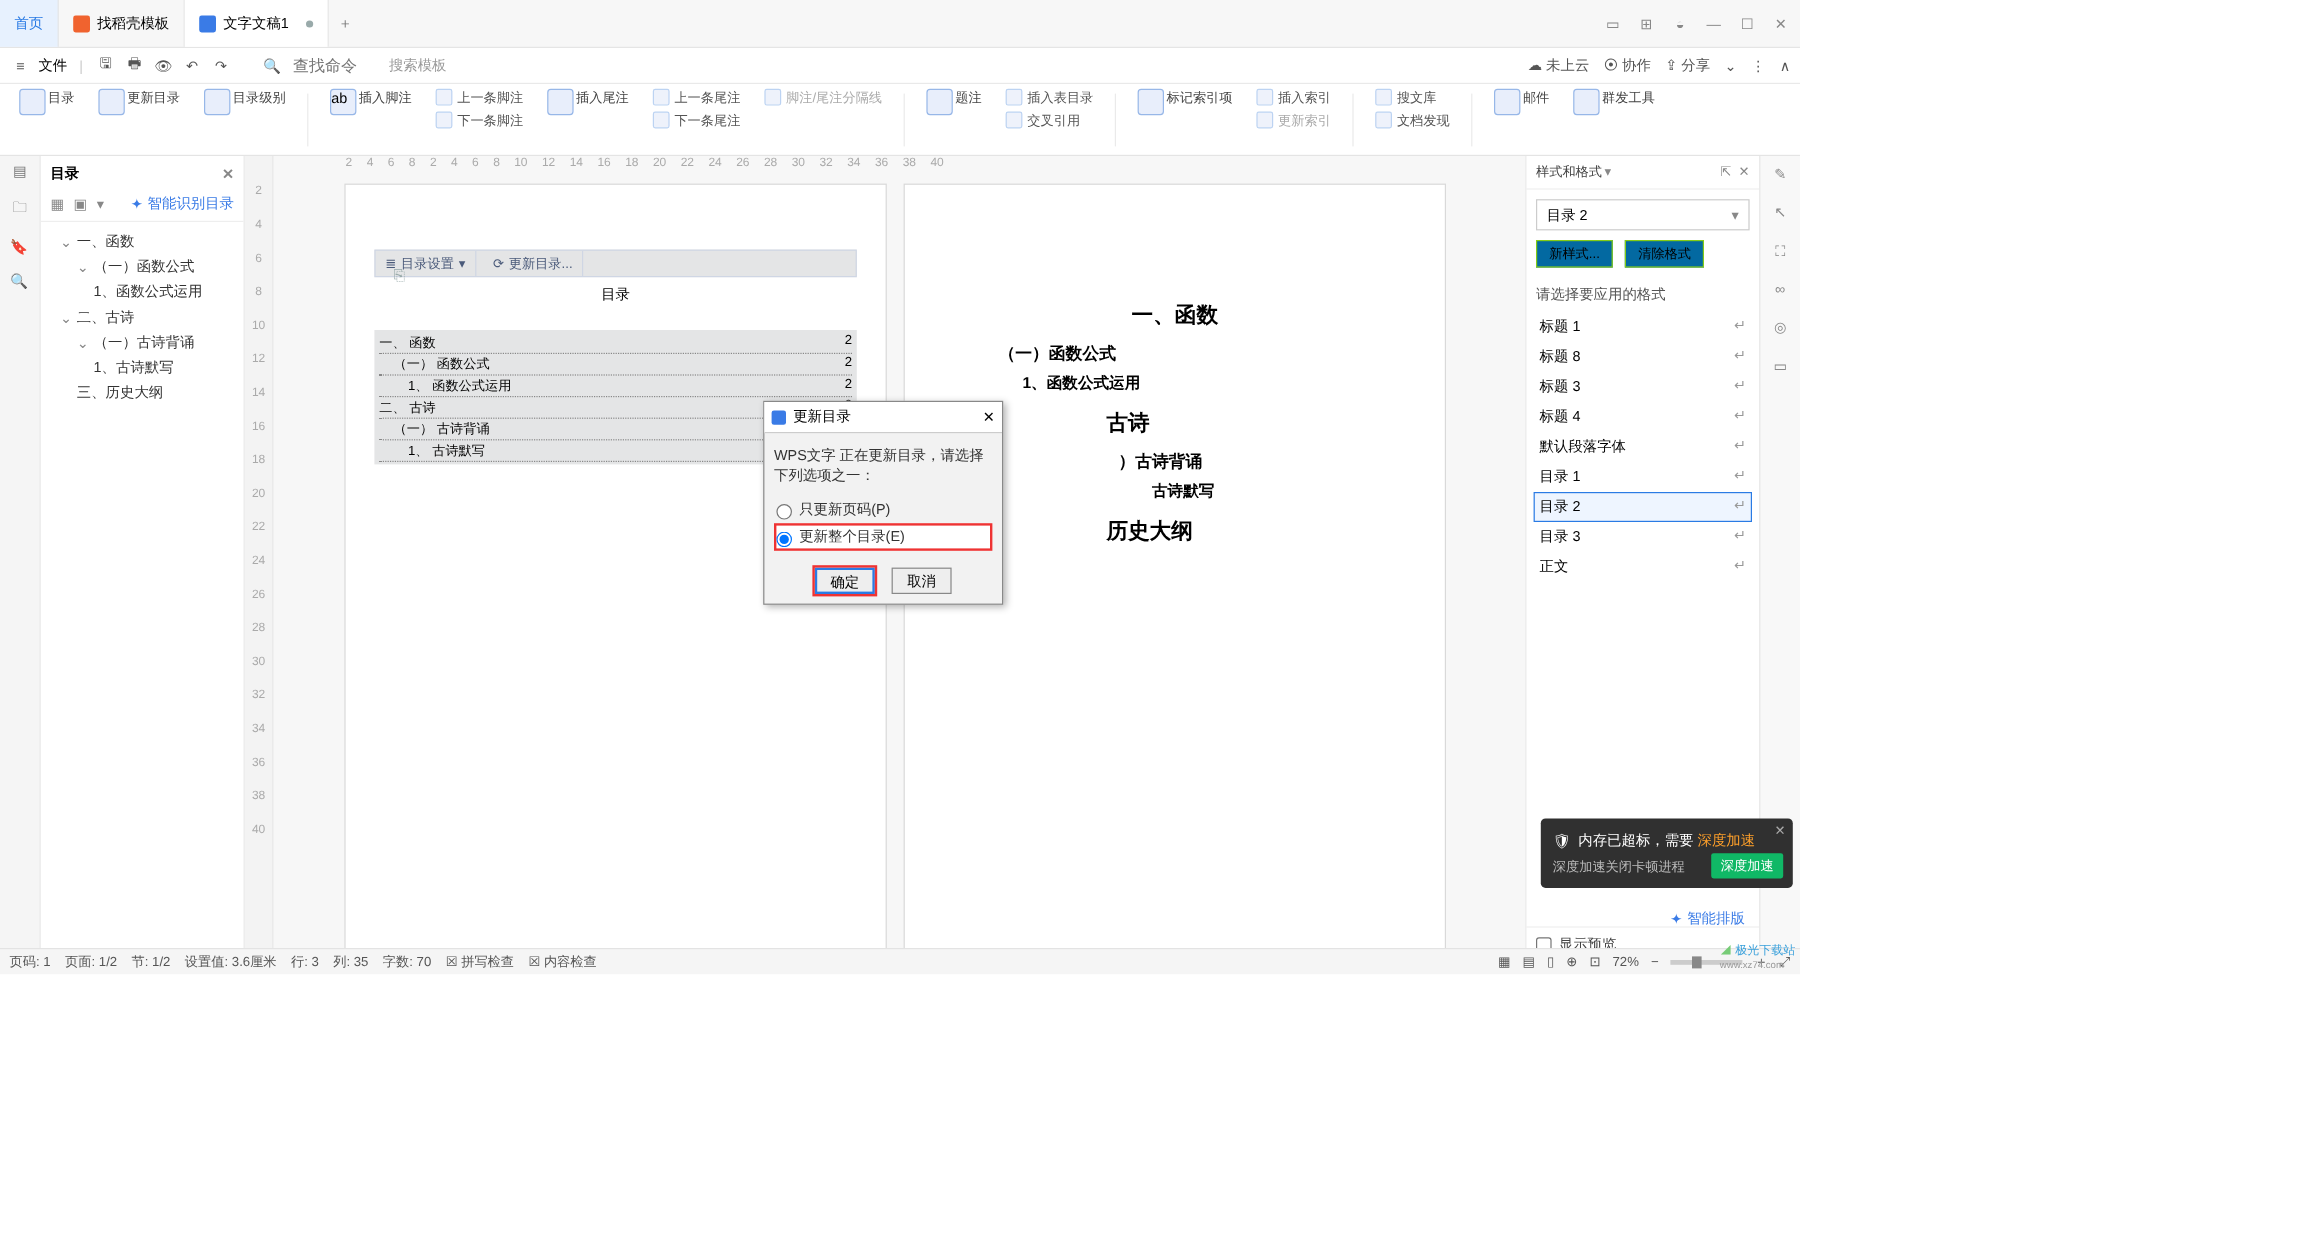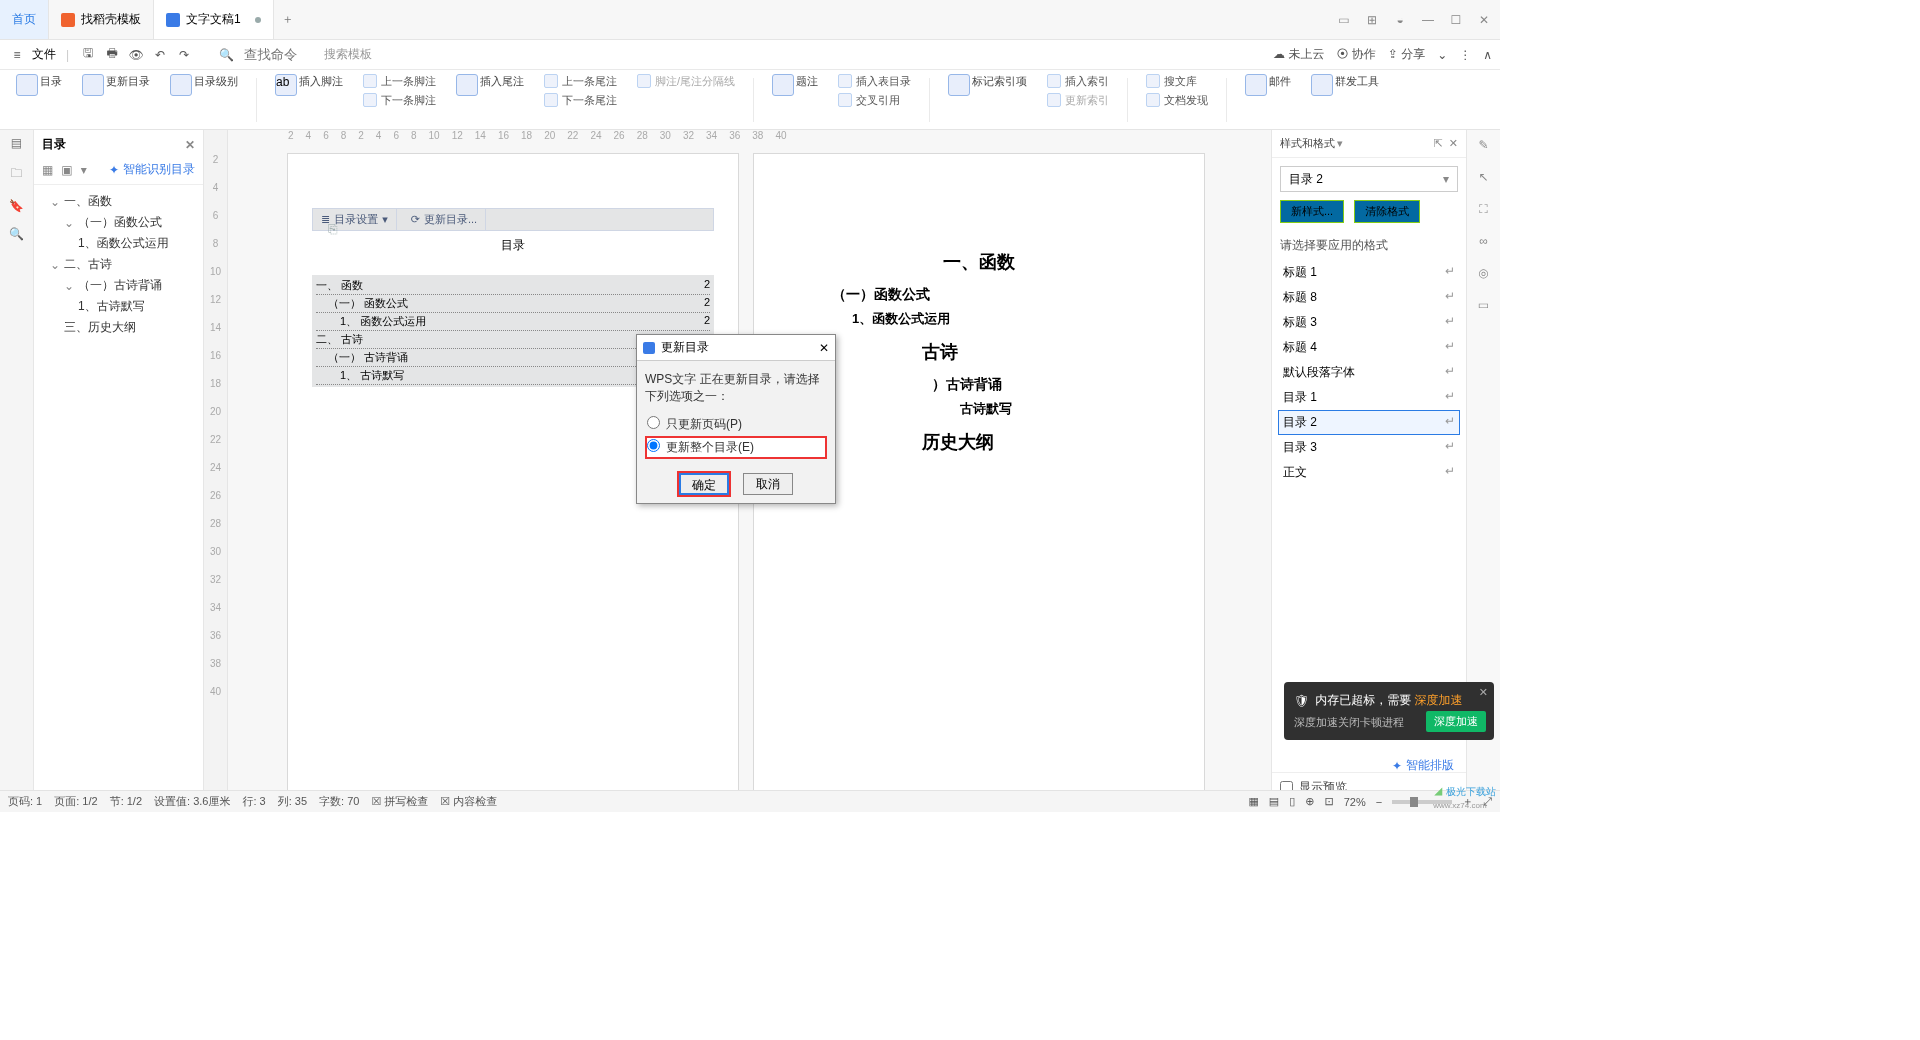--- a/index.html
+++ b/index.html
@@ -75,21 +75,21 @@
 .sp-row .enter{margin-left:auto;color:#999}
 .sp-foot{margin-top:auto;border-top:1px solid #eee;padding:6px 8px;display:flex;align-items:center;gap:6px;color:#444}
 .sp-smart{position:absolute;right:46px;bottom:38px;color:#3a7be6;display:flex;align-items:center;gap:4px;cursor:pointer}
 .rightbar{width:34px;background:#f8f8f8;border-left:1px solid #e6e6e6;display:flex;flex-direction:column;align-items:center;padding-top:8px;gap:18px;color:#888}
 .statusbar{position:absolute;bottom:0;left:0;right:0;height:22px;background:#f5f5f5;border-top:1px solid #e3e3e3;display:flex;align-items:center;padding:0 8px;font-size:11px;color:#555;gap:12px}
 .sb-right{margin-left:auto;display:flex;align-items:center;gap:10px}
 .modal{position:absolute;left:636px;top:334px;width:200px;background:#f2f2f2;border:1px solid #888;box-shadow:2px 2px 6px rgba(0,0,0,.3);font-size:12px}
 .modal-hdr{display:flex;align-items:center;padding:4px 6px;background:#fff;border-bottom:1px solid #ccc}
 .modal-hdr .x{margin-left:auto;cursor:pointer}
 .modal-body{padding:10px 8px 6px;color:#333}
-.radio-row{display:flex;align-items:flex-start;gap:6px;padding:3px 2px}
+.radio-row{display:flex;align-items:flex-end;gap:6px;padding:3px 2px}
 .radio-row.hl{border:2px solid #e33;background:#fff;padding:1px 0px}
 .modal-btns{display:flex;justify-content:center;gap:14px;padding:8px}
 .modal-btn{width:50px;height:22px;border:1px solid #888;background:#eee;cursor:pointer;font-size:12px;text-align:center;line-height:20px}
 .modal-btn.primary{border:2px solid #2a7be4;outline:2px solid #e33}
 .toast{position:absolute;right:6px;bottom:72px;width:210px;background:#303030;color:#fff;border-radius:4px;padding:10px;font-size:11px}
 .toast .warn{color:#ffa02a}
 .toast .btn{position:absolute;right:8px;bottom:8px;background:#10b866;color:#fff;padding:3px 8px;border-radius:2px;font-size:11px;cursor:pointer}
 .toast .tx{position:absolute;right:6px;top:4px;color:#aaa;cursor:pointer}
 .logo-badge{position:absolute;right:4px;bottom:2px;font-size:10px;color:#39a0db}
 input[type=radio]{margin:0}

